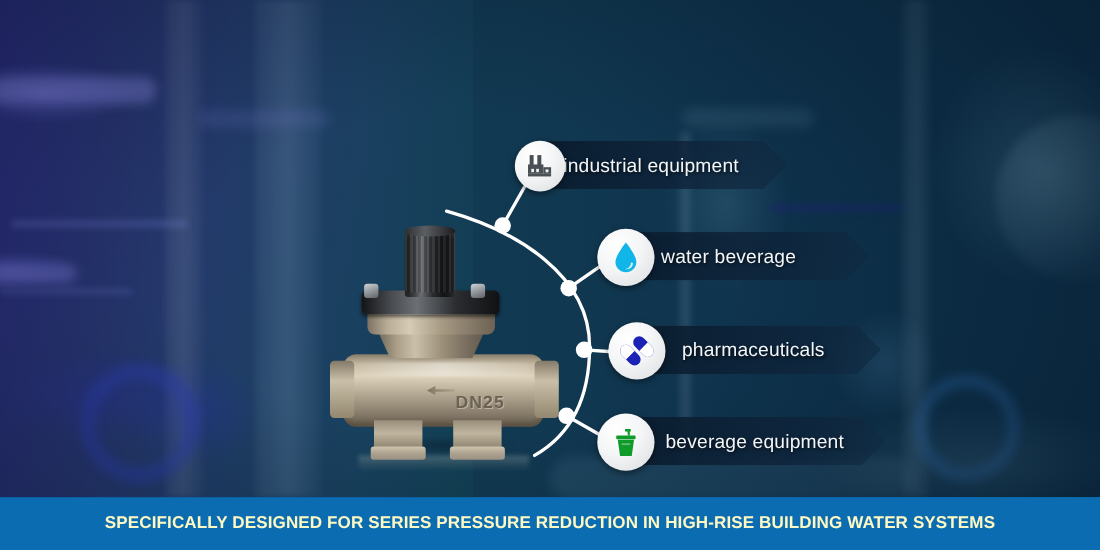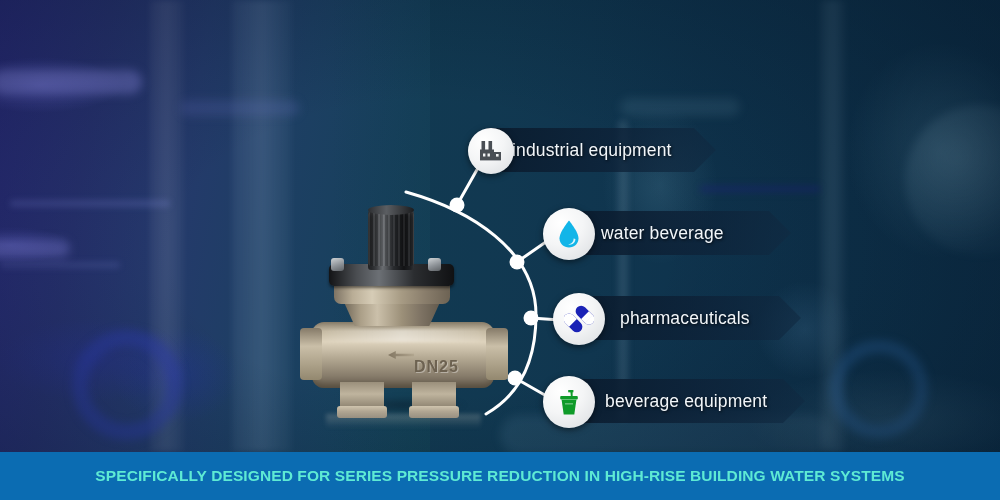--- a/index.html
+++ b/index.html
@@ -164,21 +164,21 @@
     position:absolute;left:0;top:452px;width:1000px;height:48px;
     background:#0b6cb2;
     display:flex;align-items:center;justify-content:center;
   }
   #bottom-top-edge{
     position:absolute;left:0;top:452px;width:1000px;height:3px;
     background:linear-gradient(90deg,#10275a,#0c3f74 40%,#0b6cb2);
     opacity:.85;
   }
   #bottom-text{
-    color:#5eead4;font-size:15.5px;font-weight:bold;letter-spacing:.1px;
+    color:#fef9c3;font-size:15.5px;font-weight:bold;letter-spacing:.1px;
     white-space:nowrap;
     font-family:"Liberation Sans",sans-serif;
   }
 </style>
 </head>
 <body>
 
 <div id="banner">
 
   <div class="bg-base"></div>

